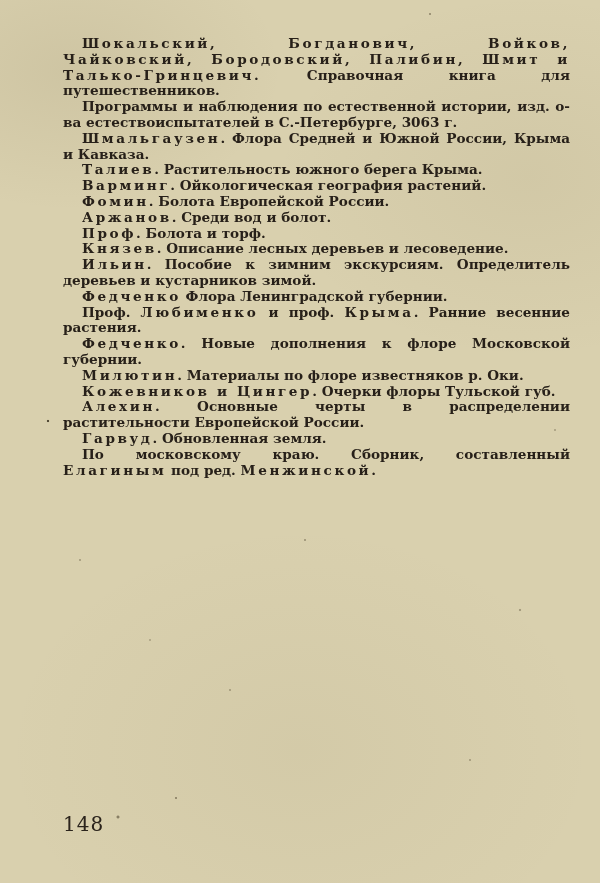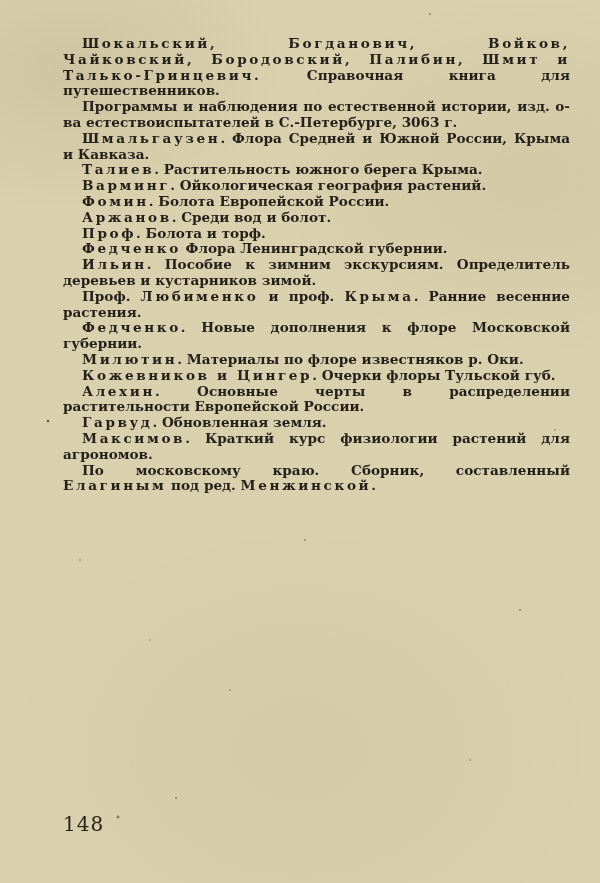--- a/index.html
+++ b/index.html
@@ -68,25 +68,25 @@
 <div class="page">
   <div class="text-block">
       <p class="entry"><span class="sp">Шокальский, Богданович, Войков, Чайковский, Бородовский, Палибин, Шмит и Талько-Гринцевич.</span><span> Справочная книга для путешественников.</span></p>
       <p class="entry"><span>Программы и наблюдения по естественной истории, изд. о-ва естествоиспытателей в С.-Петербурге, 3063 г.</span></p>
       <p class="entry"><span class="sp">Шмальгаузен</span><span>. Флора Средней и Южной России, Крыма и Кавказа.</span></p>
       <p class="entry"><span class="sp">Талиев</span><span>. Растительность южного берега Крыма.</span></p>
       <p class="entry"><span class="sp">Варминг</span><span>. Ойкологическая география растений.</span></p>
       <p class="entry"><span class="sp">Фомин</span><span>. Болота Европейской России.</span></p>
       <p class="entry"><span class="sp">Аржанов</span><span>. Среди вод и болот.</span></p>
       <p class="entry"><span class="sp">Проф</span><span>. Болота и торф.</span></p>
+      <p class="entry"><span class="sp">Князев</span><span>. Описание лесных деревьев и лесоведение.</span></p>
+      <p class="entry"><span class="sp">Ильин</span><span>. Пособие к зимним экскурсиям. Определитель деревьев и кустарников зимой.</span></p>
       <p class="entry"><span class="sp">Федченко</span><span> Флора Ленинградской губернии.</span></p>
-      <p class="entry"><span class="sp">Ильин</span><span>. Пособие к зимним экскурсиям. Определитель деревьев и кустарников зимой.</span></p>
       <p class="entry"><span>Проф. </span><span class="sp">Любименко</span><span> и проф. </span><span class="sp">Крыма</span><span>. Ранние весенние растения.</span></p>
       <p class="entry"><span class="sp">Федченко</span><span>. Новые дополнения к флоре Московской губернии.</span></p>
       <p class="entry"><span class="sp">Милютин</span><span>. Материалы по флоре известняков р. Оки.</span></p>
       <p class="entry"><span class="sp">Кожевников и Цингер</span><span>. Очерки флоры Тульской губ.</span></p>
       <p class="entry"><span class="sp">Алехин</span><span>. Основные черты в распределении растительности Европейской России.</span></p>
       <p class="entry"><span class="sp">Гарвуд</span><span>. Обновленная земля.</span></p>
-      <p class="entry"><span class="sp">Максимов</span><span>. Краткий курс физиологии растений для агрономов.</span></p>
       <p class="entry"><span>По московскому краю. Сборник, составленный </span><span class="sp">Елагиным</span><span> под ред. </span><span class="sp">Менжинской</span><span>.</span></p>
     </div>
   <div class="page-number">148</div>
 </div>
 
 </body></html>

